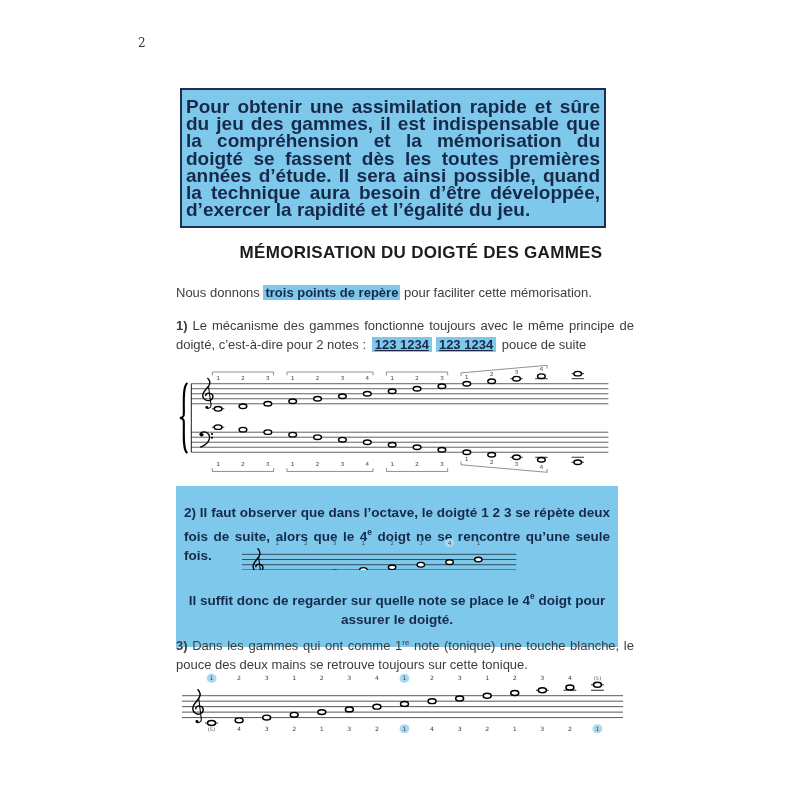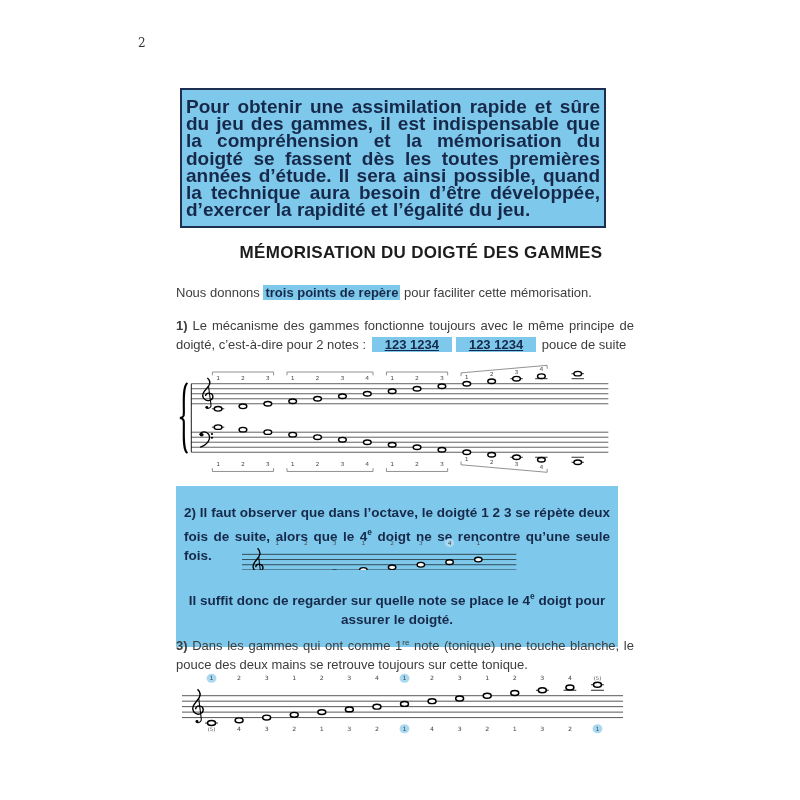--- a/index.html
+++ b/index.html
@@ -43,21 +43,21 @@
   }
   .p-intro{top:260px;margin-top:24px;}
   .p-point1{top:317px;}
   .p-point3{top:634px;}
 
   .hl-inline{
     background:var(--hl);color:var(--navy);font-weight:bold;padding:0 2px;
   }
   .fingering{
     background:var(--hl);color:var(--navy);font-weight:bold;
-    text-decoration:underline;padding:0 13px;margin:0 2px;
+    text-decoration:underline;padding:0 3px;margin:0 2px;
   }
 
   .block{
     position:absolute;left:0;width:426px;
     background:var(--hl);color:var(--navy);
     font-weight:bold;font-size:13.5px;line-height:19.5px;
     padding:17px 8px;text-align:justify;
   }
   .b-point2{top:486px;}
   .b-conclusion{top:570px;text-align:center;}

